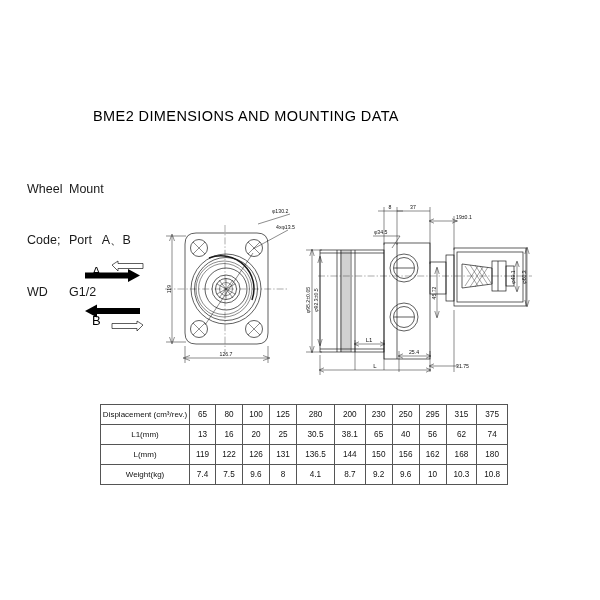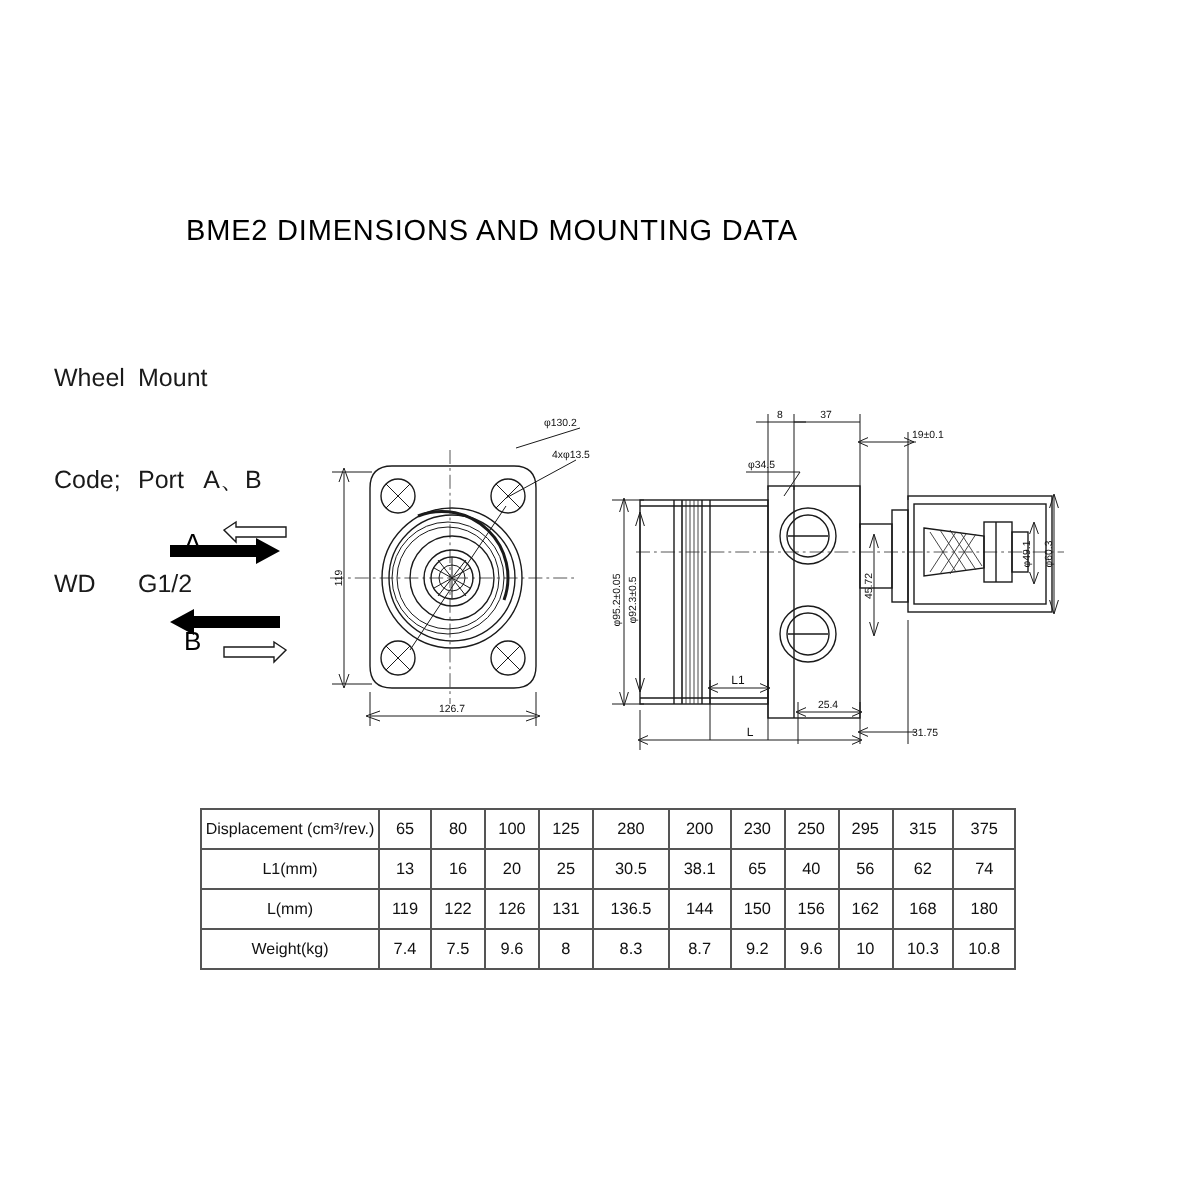--- a/index.html
+++ b/index.html
@@ -287,21 +287,21 @@
       <td>162</td>
       <td>168</td>
       <td>180</td>
     </tr>
     <tr>
       <td class="lab">Weight(kg)</td>
       <td>7.4</td>
       <td>7.5</td>
       <td>9.6</td>
       <td>8</td>
-      <td>8.3</td>
+      <td>4.1</td>
       <td>8.7</td>
       <td>9.2</td>
       <td>9.6</td>
       <td>10</td>
       <td>10.3</td>
       <td>10.8</td>
     </tr>
   </tbody>
     </table>
 

